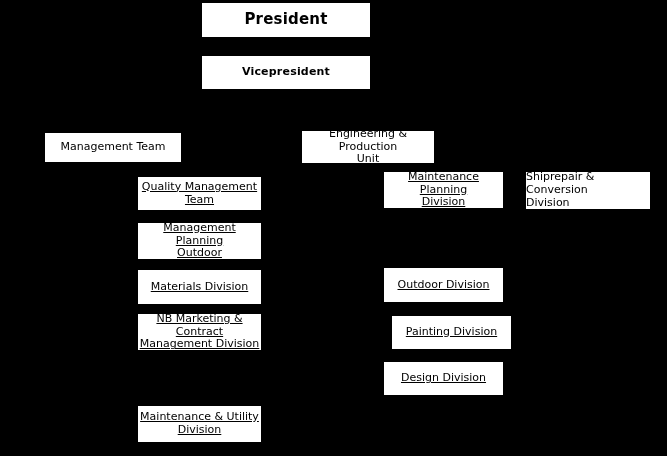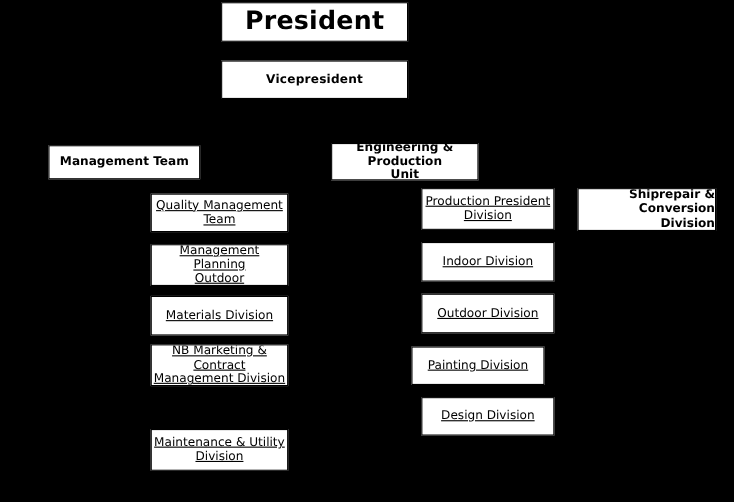--- a/index.html
+++ b/index.html
@@ -29,50 +29,50 @@
     white-space: nowrap;
   }
   .node .label {
     display: block;
     width: 100%;
     line-height: 1.18;
     white-space: pre-line;
   }
   
   .node.exec-1 {
-    font-size: 23px;
+    font-size: 15px;
     font-weight: bold;
     letter-spacing: 0.2px;
   }
   .node.exec-2 {
     font-size: 11px;
     font-weight: bold;
     letter-spacing: 0.2px;
   }
   
   .node.unit {
     font-size: 11px;
-    font-weight: bold;
+    font-weight: normal;
   }
   
   .node.division {
     font-size: 11px;
     font-weight: normal;
     text-decoration: underline;
   }
   
   .node.clip .label {
     white-space: pre-line;
     width: 132%;
     text-align: center;
   }
   .node.clip-right .label {
     width: 128%;
     margin-left: 0;
-    text-align: right;
+    text-align: left;
   }
   .connector {
     position: absolute;
     background: #000000;
   }
 </style>
 </head>
 <body>
 
 <div id="chart-root">
@@ -120,39 +120,36 @@
   <div class="node division clip" style="left:137px; top:313px; width:125px; height:38px;">
     <span class="label">NB Marketing &amp; Contract
 Management Division</span>
   </div>
 
   <div class="node division" style="left:137px; top:269px; width:125px; height:36px;">
     <span class="label">Materials Division</span>
   </div>
 
 
-  <div class="node division" style="left:137px; top:390px; width:125px; height:38px;">
+  <div class="node division" style="left:137px; top:405px; width:125px; height:38px;">
     <span class="label">Maintenance &amp; Utility
 Division</span>
   </div>
 
   <div class="node division" style="left:383px; top:171px; width:121px; height:38px;">
-    <span class="label">Production President
+    <span class="label">Maintenance Planning
 Division</span>
   </div>
 
-  <div class="node division" style="left:383px; top:220px; width:121px; height:36px;">
-    <span class="label">Indoor Division</span>
-  </div>
 
   <div class="node division" style="left:383px; top:267px; width:121px; height:36px;text-align:center;">
     <span class="label">Outdoor Division</span>
   </div>
 
-  <div class="node division" style="left:374px; top:315px; width:121px; height:35px;">
+  <div class="node division" style="left:391px; top:315px; width:121px; height:35px;">
     <span class="label">Painting Division</span>
   </div>
 
   <div class="node division" style="left:383px; top:361px; width:121px; height:35px;justify-content:center;">
     <span class="label">Design Division</span>
   </div>
 
 </div>
 
 </body></html>

